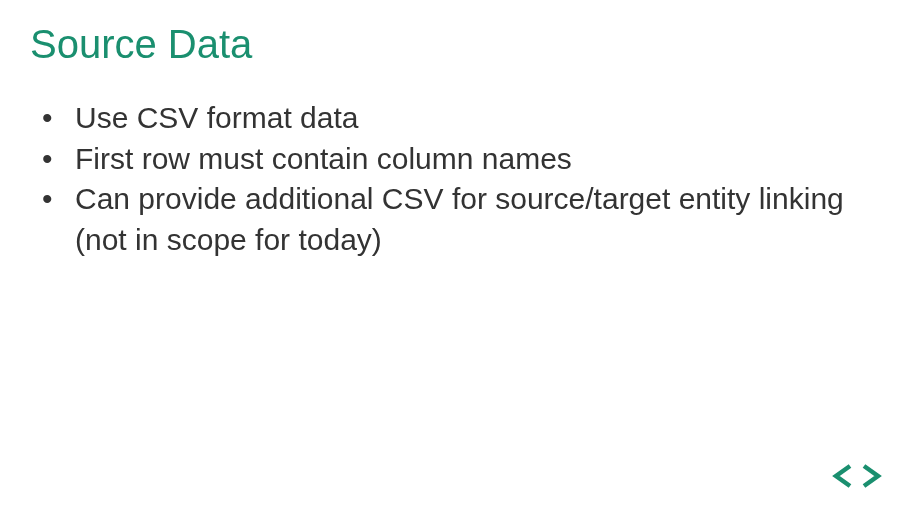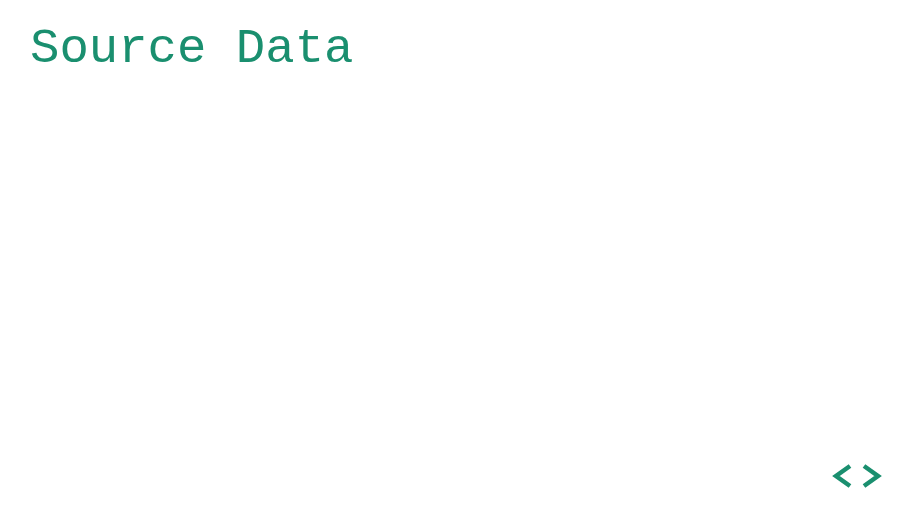--- a/index.html
+++ b/index.html
@@ -8,26 +8,25 @@
       height: 510px;
       background: #ffffff;
       font-family: "Segoe UI", "Helvetica Neue", Arial, sans-serif;
       position: relative;
       overflow: hidden;
     }
     .slide {
       padding: 20px 30px;
     }
     .title {
-      font-size: 49px;
+      font-size: 40px;
       font-weight: 400;
       color: #1a8f6f;
       margin-bottom: 30px;
       line-height: 1.2;
-      font-family: Liberation Mono, monospace;
     }
     .bullets {
       list-style: none;
       padding-left: 10px;
     }
     .bullets li {
       font-size: 30px;
       color: #333333;
       line-height: 1.35;
       position: relative;
@@ -53,20 +52,25 @@
     .logo svg {
       width: 100%;
       height: 100%;
     }
   </style>
 </head>
 <body>
 
 <div class="slide">
   <h1 class="title">Source Data</h1>
+  <ul class="bullets">
+    <li>Use CSV format data</li>
+    <li>First row must contain column names</li>
+    <li>Can provide additional CSV for source/target entity linking (not in scope for today)</li>
+  </ul>
 </div>
 
 <div class="logo">
   <svg viewBox="0 0 50 28" xmlns="http://www.w3.org/2000/svg">
     <path d="M 18 4 L 4 14 L 18 24" fill="none" stroke="#1a8f6f" stroke-width="4.5" stroke-linecap="butt" stroke-linejoin="miter"></path>
     <path d="M 32 4 L 46 14 L 32 24" fill="none" stroke="#1a8f6f" stroke-width="4.5" stroke-linecap="butt" stroke-linejoin="miter"></path>
   </svg>
 </div>
 
 </body></html>

